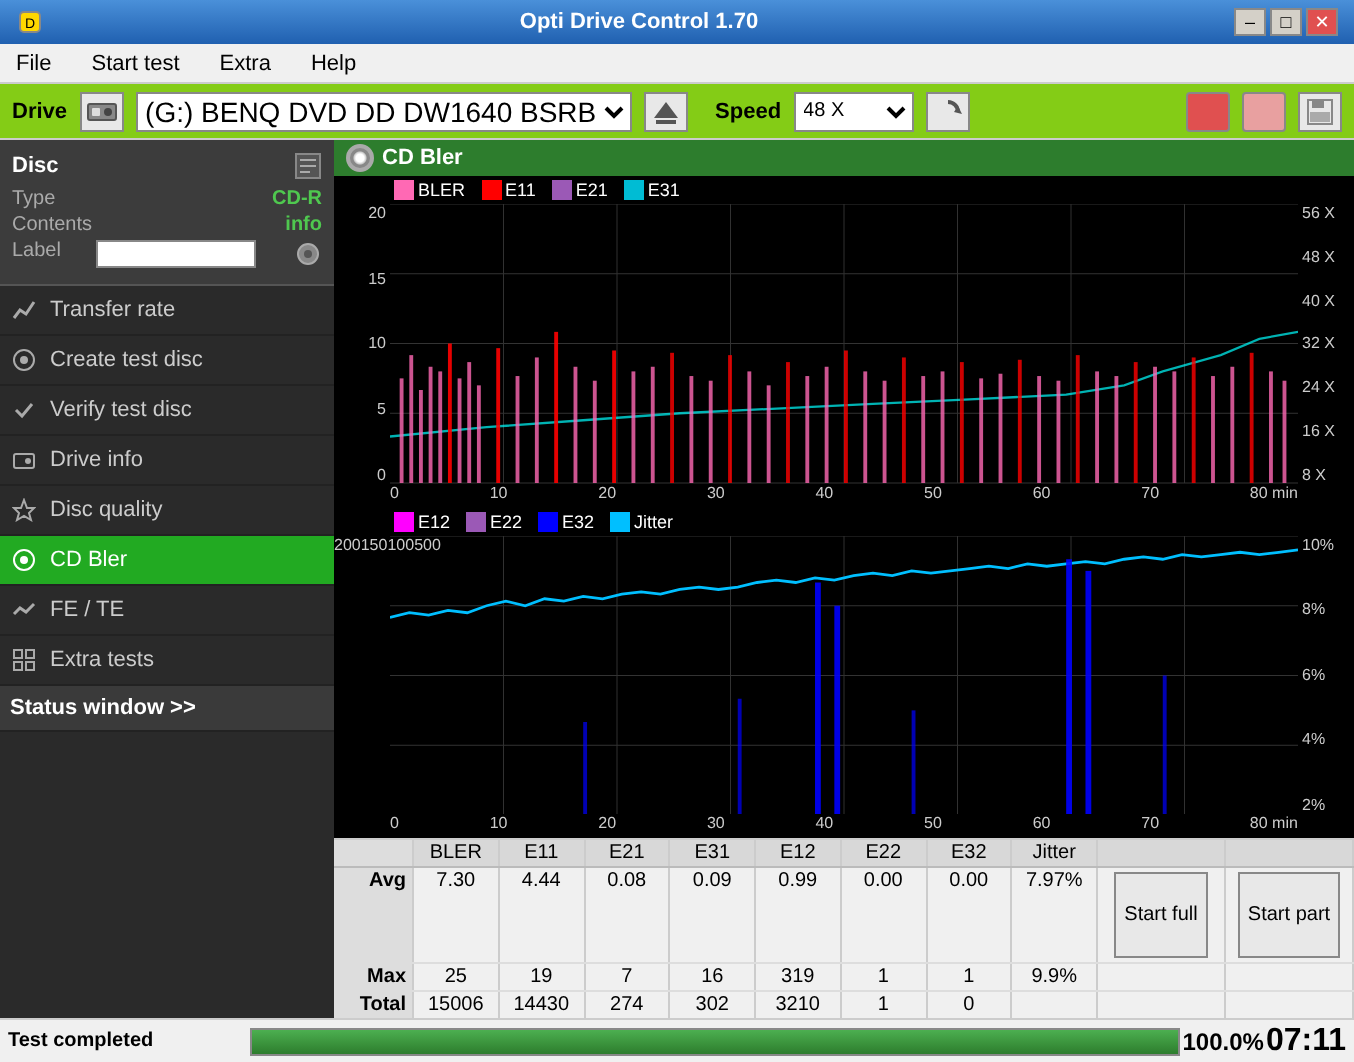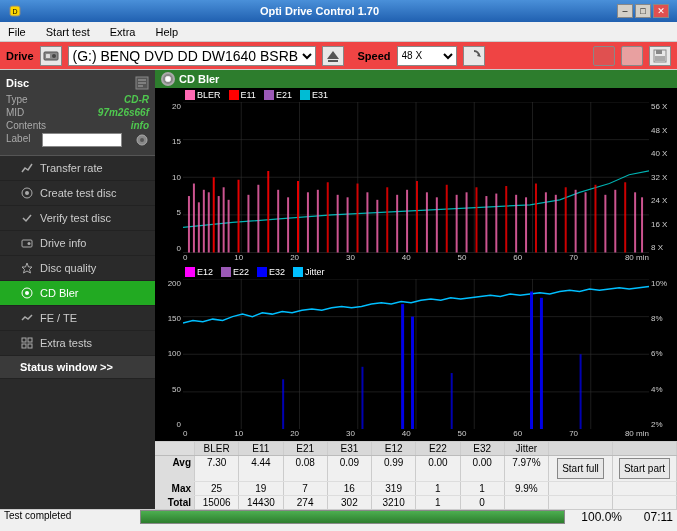--- a/index.html
+++ b/index.html
@@ -35,21 +35,21 @@
     }
     .menu-item {
       font-size: 11px;
       color: #000;
       cursor: pointer;
       padding: 2px 4px;
     }
 
     
     .drive-bar {
-      background: #ef4444;
+      background: #84cc16;
       border-bottom: 1px solid #ccc;
       height: 28px;
       display: flex;
       align-items: center;
       padding: 0 6px;
       gap: 6px;
     }
     .drive-label { font-size: 11px; font-weight: bold; }
     .drive-select {
       height: 20px;
@@ -71,21 +71,21 @@
     }
 
     
     .main-layout {
       display: flex;
       height: calc(531px - 22px - 20px - 28px - 22px);
     }
 
     
     .sidebar {
-      width: 155px;
+      width: 167px;
       background: #2a2a2a;
       display: flex;
       flex-direction: column;
       flex-shrink: 0;
     }
     .disc-panel {
       background: #3c3c3c;
       padding: 6px;
       border-bottom: 1px solid #555;
     }
@@ -98,30 +98,30 @@
       align-items: center;
       margin-bottom: 4px;
     }
     .disc-row {
       display: flex;
       justify-content: space-between;
       font-size: 10px;
       margin-bottom: 2px;
     }
     .disc-key { color: #aaa; }
-    .disc-val { color: #4fc84f; font-weight: bold; font-style: italic; }
+    .disc-val { color: #4fc84f; font-weight: bold; }
     .label-input {
       width: 80px; height: 14px; font-size: 9px; border: 1px solid #888; background: #fff;
     }
 
     .sidebar-menu { flex: 1; overflow-y: auto; }
     .sidebar-item {
       display: flex;
       align-items: center;
-      padding: 5px 20px;
+      padding: 5px 5px;
       color: #ccc;
       cursor: pointer;
       font-size: 11px;
       gap: 6px;
       border-bottom: 1px solid #222;
     }
     .sidebar-item.active { background: #22aa22; color: #fff; }
     .sidebar-item .si-icon { width: 14px; height: 14px; flex-shrink: 0; display: flex; align-items: center; justify-content: center; }
 
     
@@ -175,47 +175,49 @@
       text-align: center;
       border-right: 1px solid #ccc;
       color: #000;
     }
     .stats-cell.label { text-align: right; font-weight: bold; background: #ddd; }
     .stats-btn {
       background: #e8e8e8;
       border: 1px solid #888;
       font-size: 10px;
       cursor: pointer;
-      padding: 4px 4px;
+      padding: 15px 4px;
       margin: 1px;
     }
 
     
     .status-bar {
       height: 22px;
       background: #f0f0f0;
       border-top: 1px solid #ccc;
       display: flex;
+      align-items: center;
       padding: 0 4px;
-      gap: 16px;
+      gap: 1px;
+      font-weight: bold;
     }
     .status-text { font-size: 10px; color: #000; flex: 0 0 120px; }
     .progress-bar-container {
       flex: 1;
       height: 14px;
       background: #c0c0c0;
       border: 1px solid #888;
       overflow: hidden;
     }
     .progress-bar-fill {
       height: 100%;
       background: linear-gradient(to bottom, #4caf50, #2d7d2d);
     }
     .progress-pct { font-size: 12px; color: #000; min-width: 40px; text-align: center; }
-    .status-time { font-size: 12px; color: #000; min-width: 35px; text-align: right; }
+    .status-time { font-size: 16px; color: #000; min-width: 35px; text-align: right; }
 
     
     .sidebar-menu::-webkit-scrollbar { width: 6px; }
     .sidebar-menu::-webkit-scrollbar-track { background: #222; }
     .sidebar-menu::-webkit-scrollbar-thumb { background: #555; }
 
     .top-chart, .bottom-chart {
       position: relative;
       background: #000;
       flex: 1;
@@ -301,24 +303,20 @@
       <div class="disc-header">
         <span>Disc</span>
         <svg width="14" height="14">
           <rect x="1" y="1" width="12" height="12" fill="#555" stroke="#888" stroke-width="1"></rect>
           <path d="M3,4 L11,4 M3,7 L11,7 M3,10 L8,10" stroke="#aaa" stroke-width="1" fill="none"></path>
         </svg>
       </div>
       <div class="disc-row">
         <span class="disc-key">Type</span>
         <span class="disc-val">CD-R</span>
-      </div>
-      <div class="disc-row">
-        <span class="disc-key">MID</span>
-        <span class="disc-val">97m26s66f</span>
       </div>
       <div class="disc-row">
         <span class="disc-key">Contents</span>
         <span class="disc-val">info</span>
       </div>
       <div class="disc-row">
         <span class="disc-key">Label</span>
         <input type="text" class="label-input" value="" style="">
         <svg width="14" height="14" style="margin-left:2px;">
           <circle cx="7" cy="7" r="5" fill="#888" stroke="#aaa" stroke-width="1"></circle>
@@ -560,21 +558,21 @@
           <div class="legend-item">
             <div class="legend-color" style="background:#0000ff;"></div>
             <span>E32</span>
           </div>
           <div class="legend-item">
             <div class="legend-color" style="background:#00bfff;"></div>
             <span>Jitter</span>
           </div>
         </div>
 
-        <div style="position:absolute;left:0;top:14px;bottom:12px;width:28px;display:flex;flex-direction:column;justify-content:space-between;font-size:8px;color:#ccc;text-align:right;padding-right:2px;">
+        <div style="position:absolute;left:0;top:14px;bottom:12px;width:28px;display:flex;flex-direction:row;justify-content:space-between;font-size:8px;color:#ccc;text-align:right;padding-right:2px;">
           <span>200</span>
           <span>150</span>
           <span>100</span>
           <span>50</span>
           <span>0</span>
         </div>
 
         <div style="position:absolute;right:0;top:14px;bottom:12px;width:28px;display:flex;flex-direction:column;justify-content:space-between;font-size:8px;color:#ccc;padding-left:2px;">
           <span>10%</span>
           <span>8%</span>

